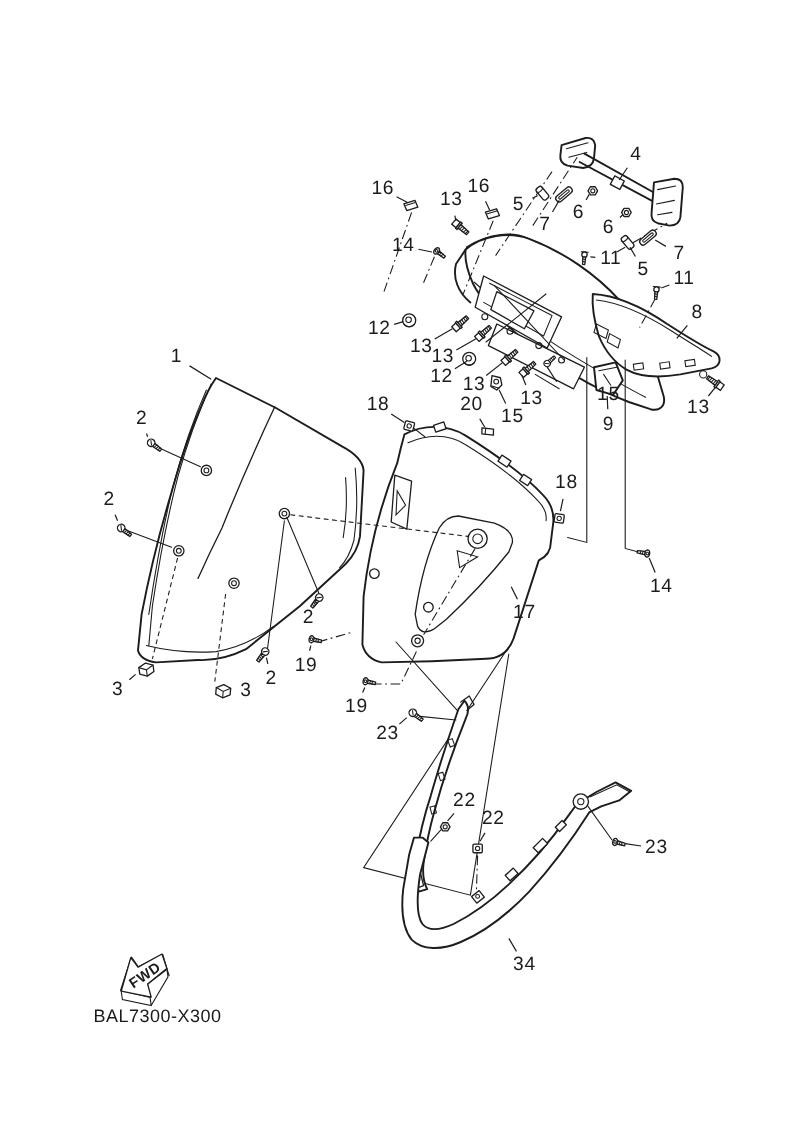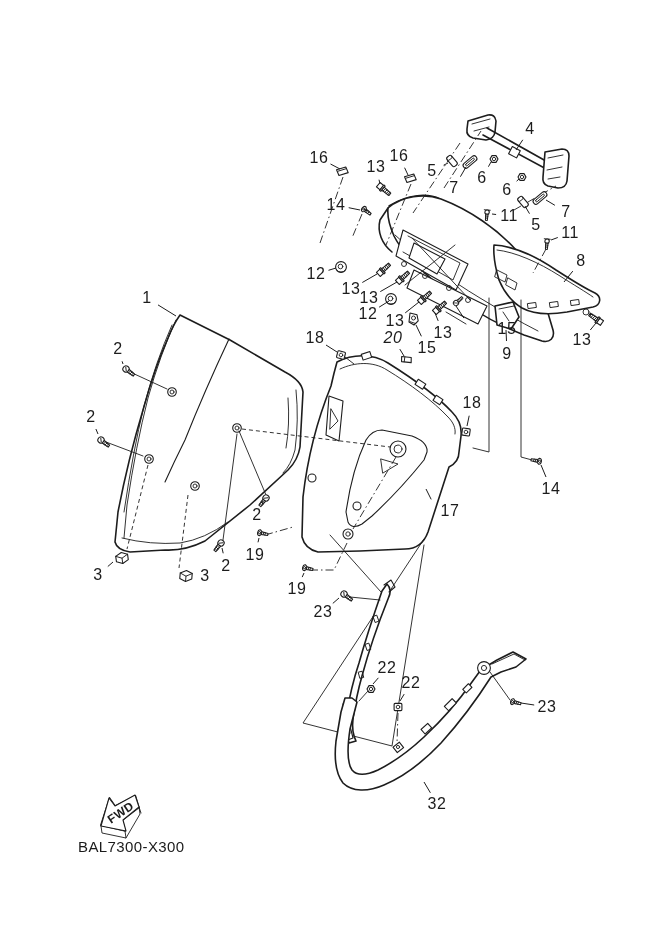--- a/index.html
+++ b/index.html
@@ -339,32 +339,32 @@
       <div class="callout" style="left: 351px; top: 289px;">13</div>
       <div class="callout" style="left: 369px; top: 298px;">13</div>
       <div class="callout" style="left: 368px; top: 314px;">12</div>
       <div class="callout" style="left: 395px; top: 321px;">13</div>
       <div class="callout" style="left: 443px; top: 333px;">13</div>
       <div class="callout" style="left: 471px; top: 329px; margin-left: 36px;">15</div>
       <div class="callout" style="left: 427px; top: 348px;">15</div>
       <div class="callout" style="left: 582px; top: 340px;">13</div>
       <div class="callout" style="left: 507px; top: 354px;">9</div>
       <div class="callout" style="left: 315px; top: 338px;">18</div>
-      <div class="callout" style="left: 393px; top: 338px; font-style: italic;">20</div>
+      <div class="callout" style="left: 393px; top: 338px;">20</div>
       <div class="callout" style="left: 472px; top: 403px;">18</div>
       <div class="callout" style="left: 551px; top: 489px;">14</div>
-      <div class="callout" style="left: 437px; top: 511px; margin-left: 13px;">17</div>
+      <div class="callout" style="left: 437px; top: 511px;">17</div>
       <div class="callout" style="left: 147px; top: 298px;">1</div>
       <div class="callout" style="left: 118px; top: 349px;">2</div>
       <div class="callout" style="left: 91px; top: 417px;">2</div>
       <div class="callout" style="left: 98px; top: 575px;">3</div>
       <div class="callout" style="left: 205px; top: 576px;">3</div>
       <div class="callout" style="left: 257px; top: 515px;">2</div>
       <div class="callout" style="left: 226px; top: 566px;">2</div>
       <div class="callout" style="left: 255px; top: 555px;">19</div>
       <div class="callout" style="left: 297px; top: 589px;">19</div>
       <div class="callout" style="left: 323px; top: 612px;">23</div>
       <div class="callout" style="left: 387px; top: 668px;">22</div>
       <div class="callout" style="left: 411px; top: 683px;">22</div>
       <div class="callout" style="left: 547px; top: 707px;">23</div>
-      <div class="callout" style="left: 437px; top: 804px;">32</div>
+      <div class="callout" style="left: 437px; top: 804px;">34</div>
     </div>
 </div>
 
 </body></html>

